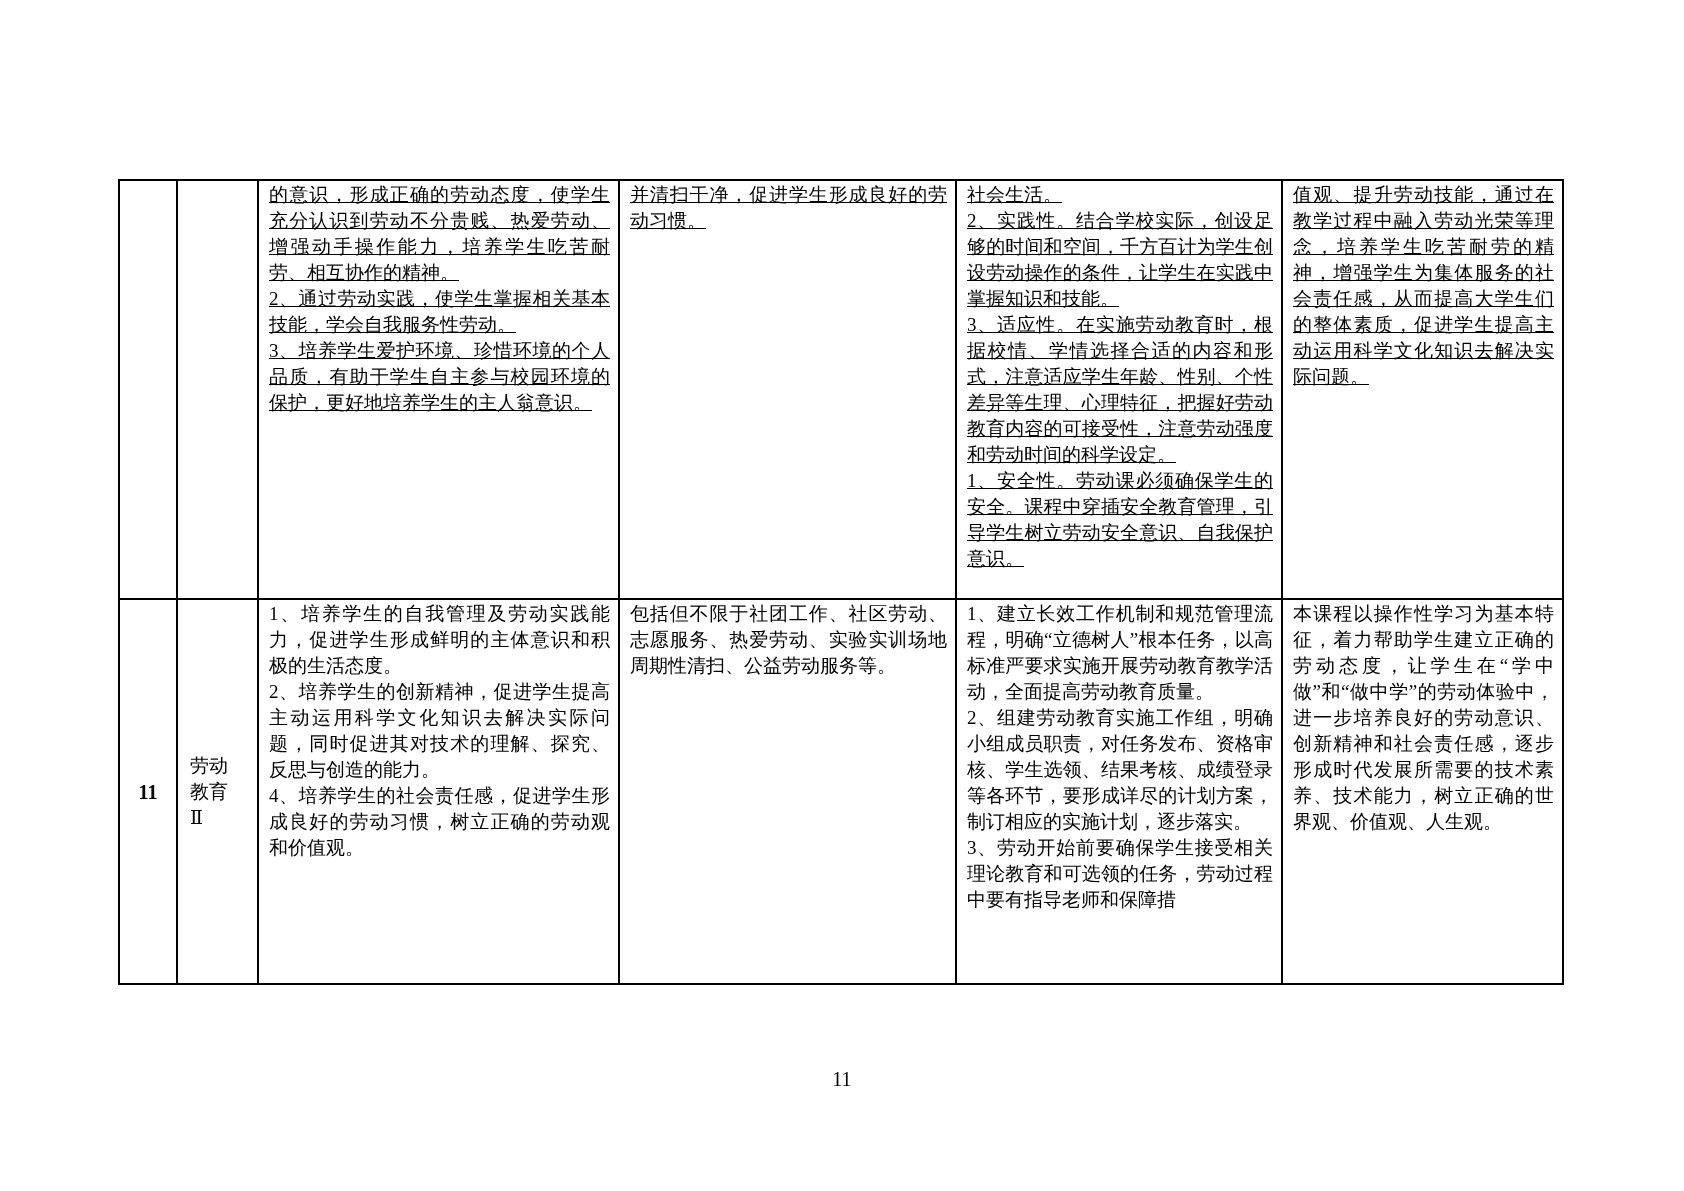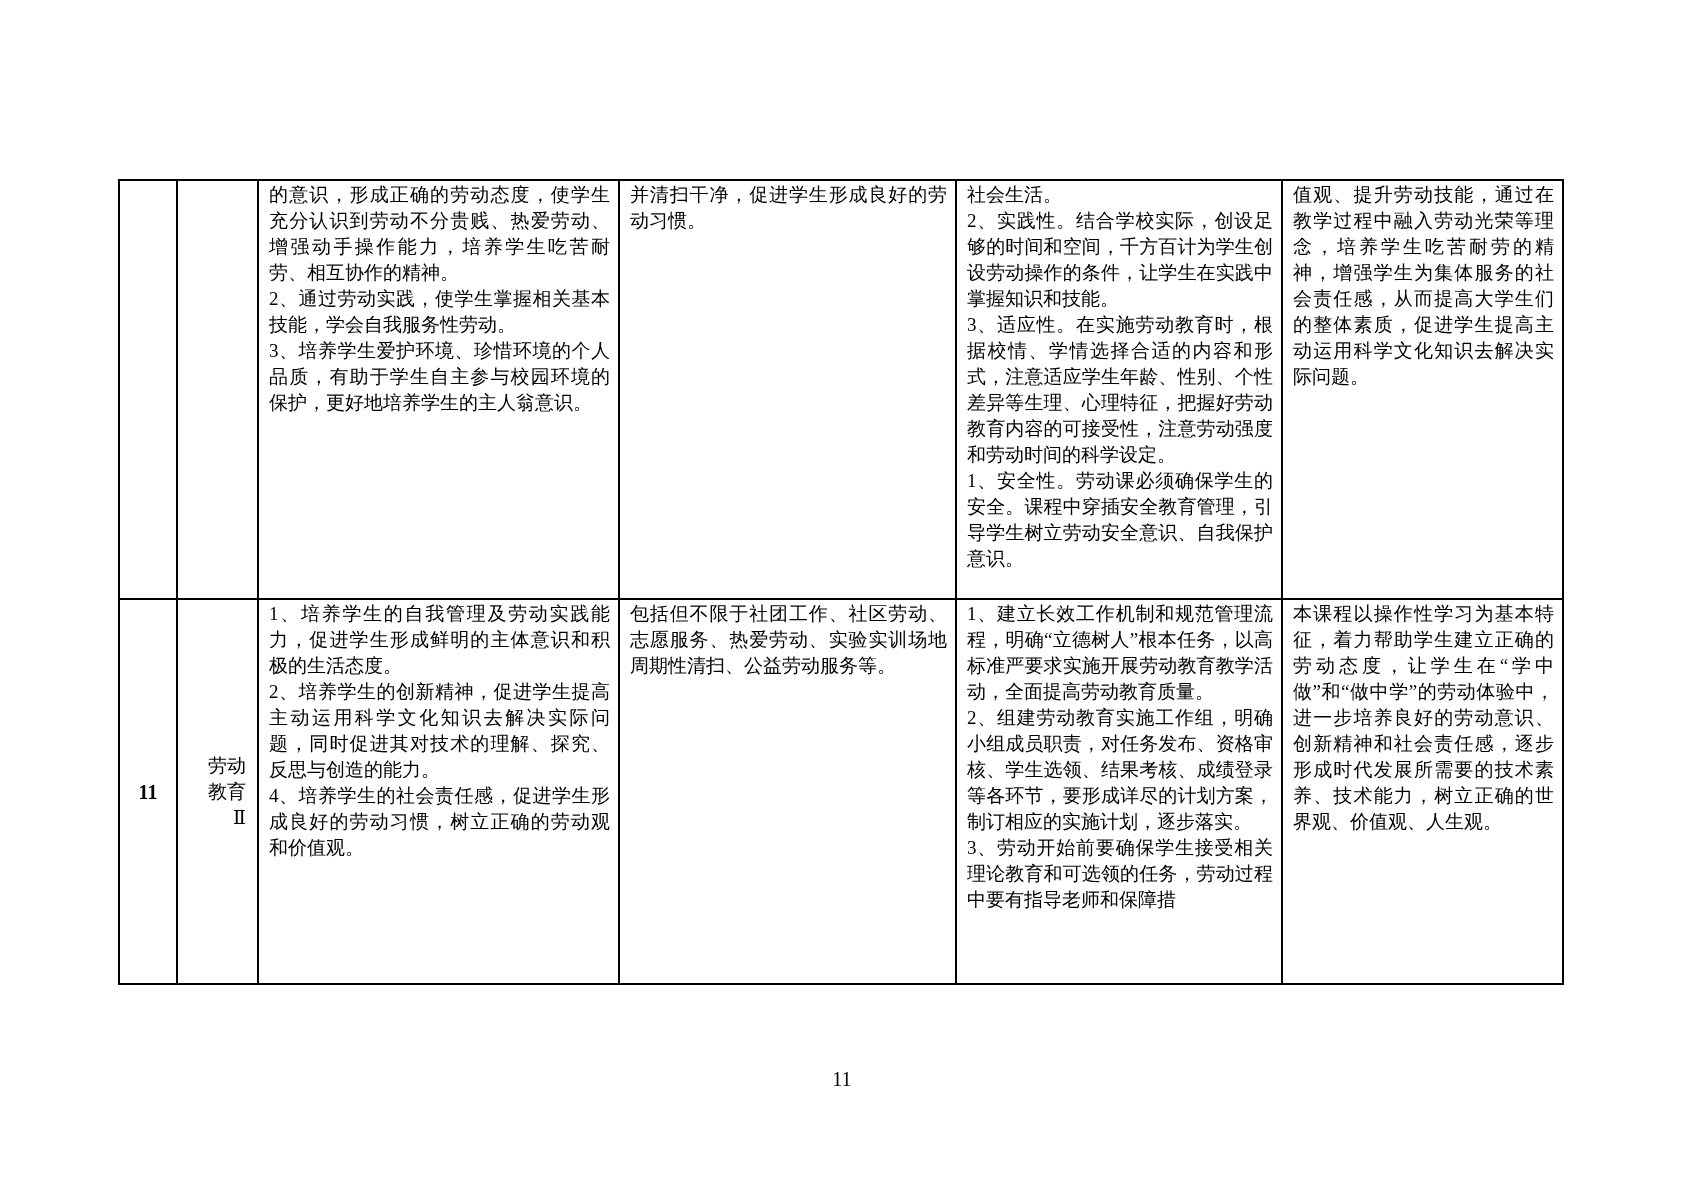--- a/index.html
+++ b/index.html
@@ -27,33 +27,33 @@
     border: 2px solid #000000;
     vertical-align: top;
     padding: 1px 8px 1px 10px;
     font-size: 19px;
     line-height: 26px;
     text-align: justify;
     white-space: pre-line;
     overflow: hidden;
     word-break: break-all;
   }
-  .doc-table tr.row-top { height: 419px; }
+  .doc-table tr.row-top { height: 419px; text-decoration: underline; }
   .doc-table tr.row-main { height: 385px; }
   td.cell-number {
     text-align: center;
     vertical-align: middle;
     font-weight: bold;
     font-size: 20px;
     padding: 1px 2px;
     white-space: normal;
   }
   td.cell-course {
     vertical-align: middle;
-    text-align: right;
+    text-align: left;
     padding-left: 12px;
     padding-right: 11px;
   }
   .page-number {
     position: absolute;
     top: 1066px;
     left: 0;
     width: 1684px;
     text-align: center;
     font-size: 20px;

